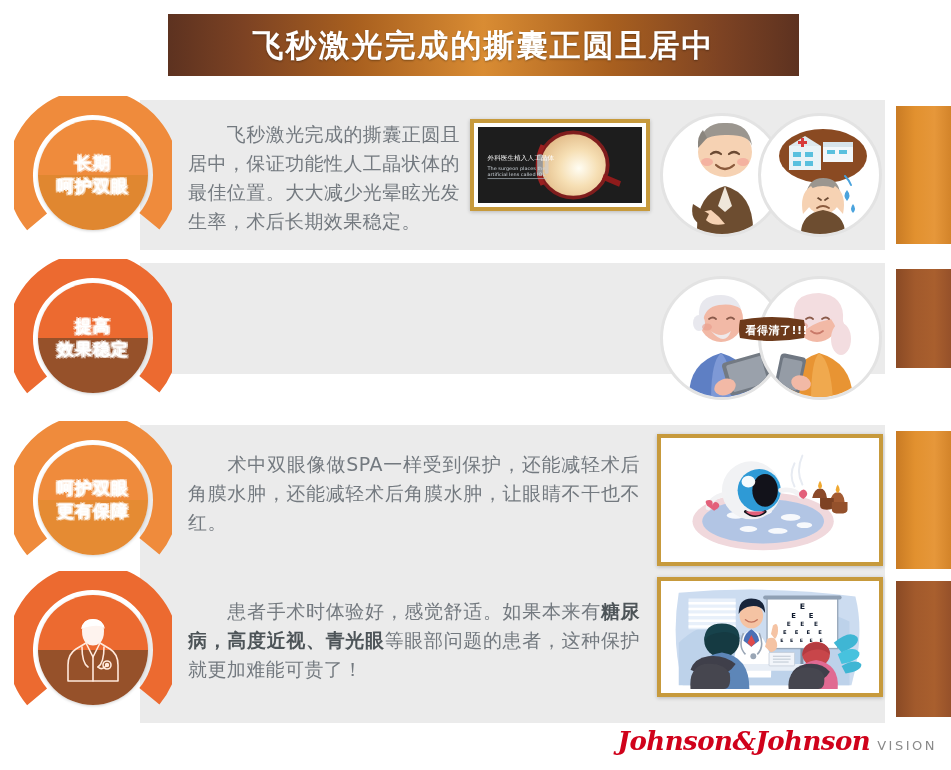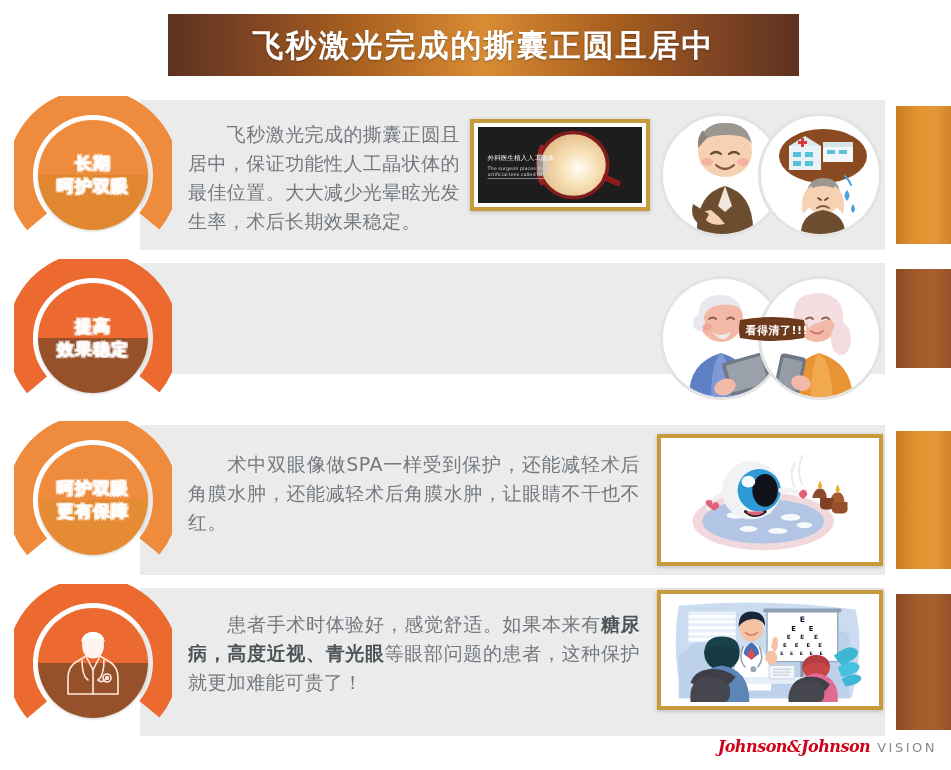--- a/index.html
+++ b/index.html
@@ -164,21 +164,21 @@
     right: 14px;
     bottom: 14px;
     display: flex;
     align-items: baseline;
     gap: 7px;
   }
   .logo .jj {
     font-family: "DejaVu Serif", "Liberation Serif", serif;
     font-style: italic;
     font-weight: bold;
-    font-size: 16px;
+    font-size: 26px;
     color: #d0021b;
     letter-spacing: -.5px;
     white-space: nowrap;
   }
   .logo .vision {
     font-size: 13px;
     color: #8a8a8a;
     letter-spacing: 2.5px;
     font-weight: normal;
   }
@@ -401,21 +401,21 @@
           <path d="M 176 44 q -4 6 0 9 q 4 -3 0 -9 z" fill="#f0a830"></path>
           <path d="M 158 58 h 14 v 8 q 0 4 -7 4 q -7 0 -7 -4 z" fill="#7e4223"></path>
           <path d="M 170 62 h 16 v 8 q 0 4 -8 4 q -8 0 -8 -4 z" fill="#94512c"></path>
           <path d="M 132 22 q -6 12 0 24" stroke="#e7ebf2" stroke-width="2" fill="none" stroke-linecap="round"></path>
           <path d="M 140 14 q -7 16 0 30" stroke="#e7ebf2" stroke-width="2" fill="none" stroke-linecap="round"></path>
         </svg>
       </div>
     </div>
   </div>
 
-  <div class="row" style="top:588px;height:148px;">
+  <div class="row" style="top:575px;height:148px;">
     <div class="row-panel"></div>
     <div class="row-bar bar-brown"></div>
 
     <div class="badge-wrap" style="top:-4px;">
       <div class="badge-ring">
         <svg class="ring-svg" width="158" height="158" viewBox="0 0 158 158">
           <circle cx="79" cy="79" r="73" fill="none" stroke="#ec6a30" stroke-width="26" stroke-dasharray="330 150" transform="rotate(140 79 79)"></circle>
         </svg>
       </div>
       <div class="badge-core">

